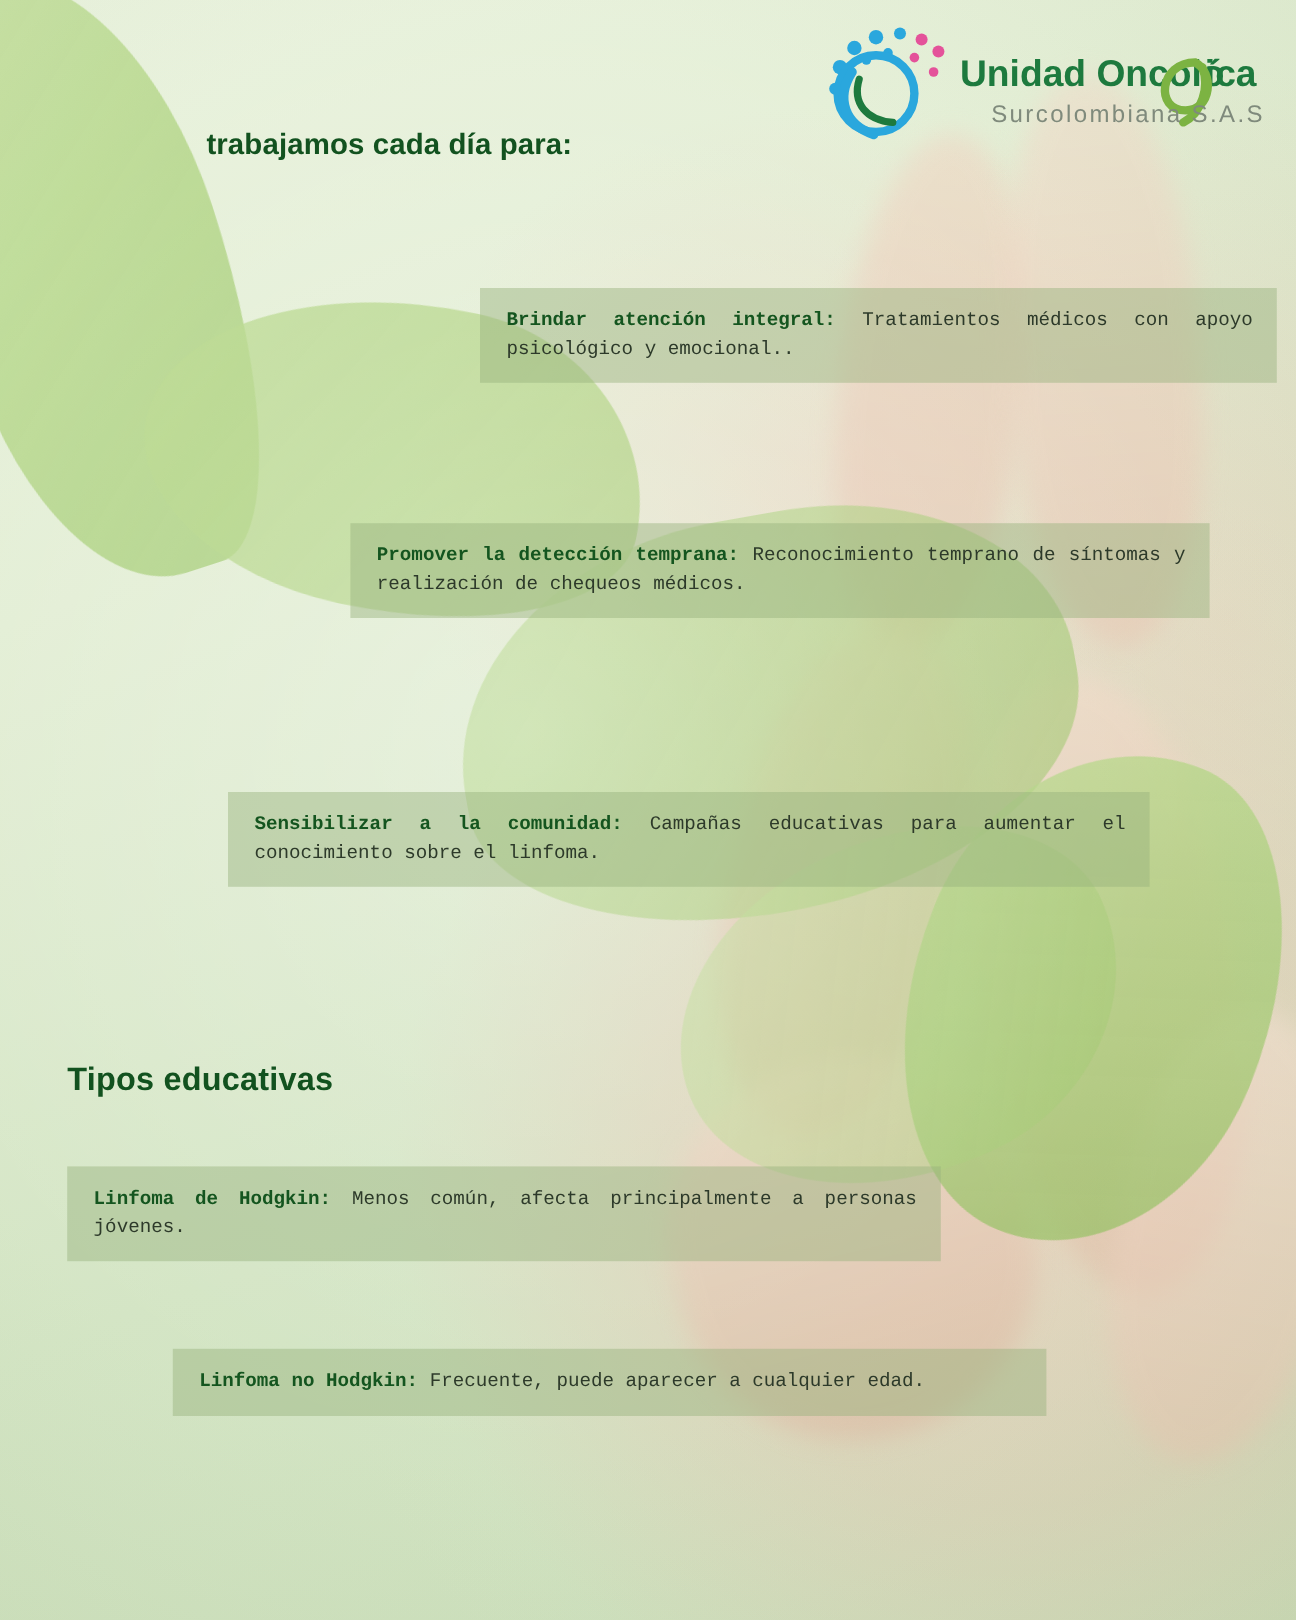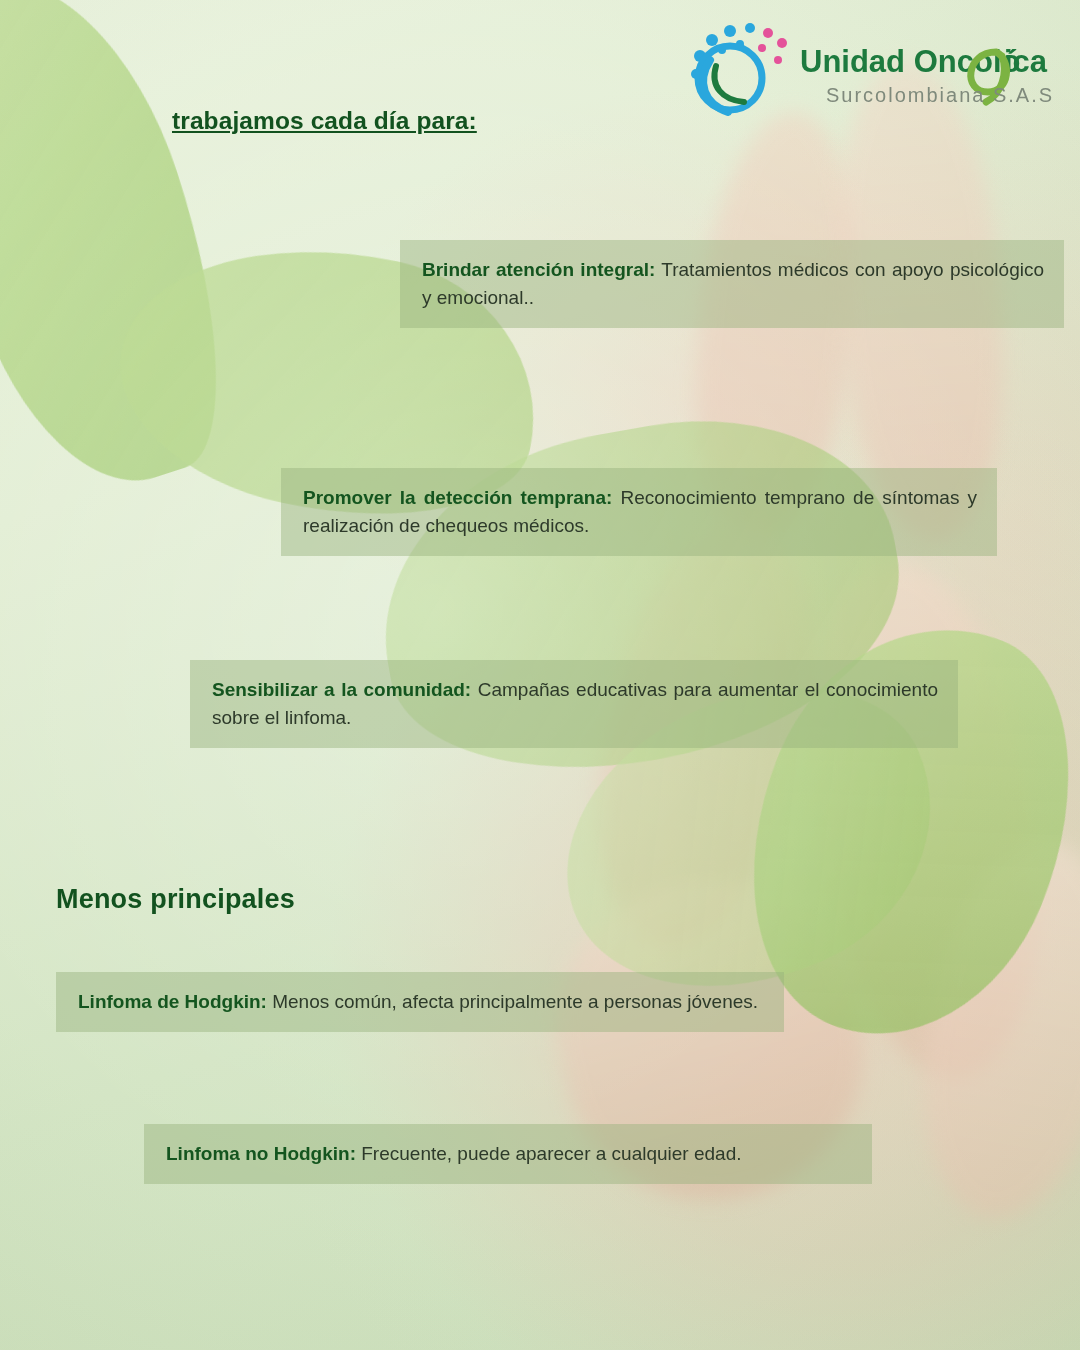--- a/index.html
+++ b/index.html
@@ -110,41 +110,42 @@
     left: 64px;
     top: 104px;
     width: 600px;
     color: #12521f;
     font-size: 24.5px;
     font-weight: bold;
     line-height: 1.42;
     letter-spacing: 0.1px;
   }
   .headline .l1 { display: block; }
-  .headline .l2 { display: block; padding-left: 108px; text-decoration: underline; }
+  .headline .l2 { display: block; padding-left: 108px; }
 
   
   .block {
     position: absolute;
     background: rgba(150,178,124,0.45);
     color: #2d3a2a;
-    font-size: 19px;
+    font-size: 16px;
     line-height: 1.48;
     padding: 16px 20px 16px 22px;
     box-sizing: border-box;
     text-align: justify;
+    font-family: Liberation Mono, monospace;
   }
   .block b {
     color: #14551f;
     font-weight: bold;
   }
   .block.nojustify { text-align: left; }
 
   #block-1 { left: 400px; top: 240px; width: 664px; }
-  #block-2 { left: 281px; top: 436px; width: 716px; margin-top: 32px; }
+  #block-2 { left: 292px; top: 436px; width: 716px; }
   #block-3 { left: 158px; top: 660px; width: 768px; margin-left: 32px; }
   #block-4 { left: 56px;  top: 972px; width: 728px; }
   #block-5 { left: 144px; top: 1124px; width: 728px; }
 
   
   .section-title {
     position: absolute;
     left: 56px;
     top: 884px;
     color: #12521f;
@@ -213,21 +214,21 @@
   </div>
 
   <div class="block" id="block-2">
     <b>Promover la detección temprana:</b><span> Reconocimiento temprano de síntomas y realización de chequeos médicos.</span>
   </div>
 
   <div class="block" id="block-3">
     <b>Sensibilizar a la comunidad:</b><span>  Campañas educativas para aumentar el conocimiento sobre el linfoma.</span>
   </div>
 
-  <div class="section-title">Menos principales</div>
+  <div class="section-title">Tipos educativas</div>
 
   <div class="block nojustify" id="block-5">
     <b>Linfoma no Hodgkin:</b><span> Frecuente, puede aparecer a cualquier edad.</span>
   </div>
 
   <div class="block" id="block-4">
     <b>Linfoma de Hodgkin:</b><span> Menos común, afecta principalmente a personas jóvenes.</span>
   </div>
 
 </div>

